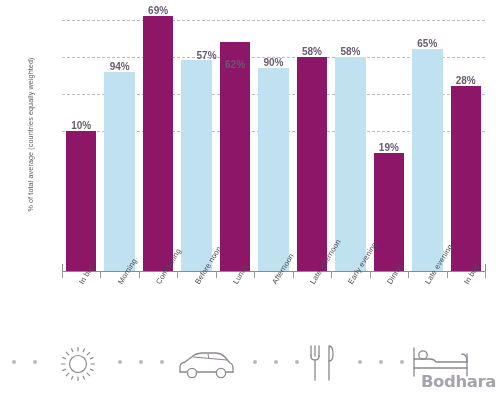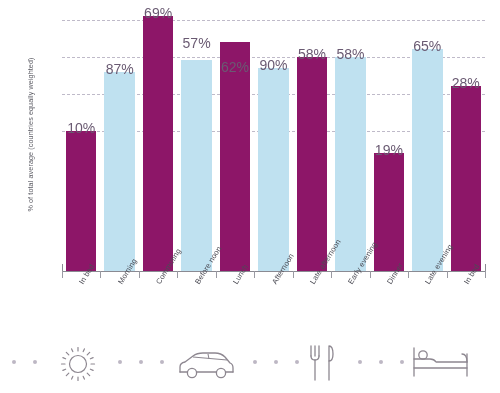--- a/index.html
+++ b/index.html
@@ -101,24 +101,24 @@
   
   .bar {
     position: absolute;
     bottom: 0;
     box-sizing: border-box;
   }
 
   .barlabel {
     position: absolute;
     text-align: center;
-    font-size: 14px;
+    font-size: 10px;
     color: #6a5a72;
     white-space: nowrap;
-    font-weight: normal;
+    font-weight: bold;
   }
 
   
   .xlabel {
     position: absolute;
     top: 281px;
     font-size: 7.6px;
     color: #4c4c55;
     white-space: nowrap;
     transform: rotate(-58deg);
@@ -202,23 +202,23 @@
       <div class="tick" style="left: 292.727px;"></div>
       <div class="tick" style="left: 331.182px;"></div>
       <div class="tick" style="left: 369.636px;"></div>
       <div class="tick" style="left: 408.091px;"></div>
       <div class="tick" style="left: 446.545px;"></div>
       <div class="tick" style="left: 485px;"></div>
     </div>
 
   <div id="valuelabels">
       <div class="barlabel" style="left: 61.2273px; width: 40px; top: 119.611px;">10%</div>
-      <div class="barlabel" style="left: 99.6818px; width: 40px; top: 60.5px;">87%</div>
+      <div class="barlabel" style="left: 99.6818px; width: 40px; top: 60.5px;">94%</div>
       <div class="barlabel" style="left: 138.136px; width: 40px; top: 5.08333px;">69%</div>
-      <div class="barlabel" style="left: 176.591px; width: 40px; top: 35px;">57%</div>
+      <div class="barlabel" style="left: 176.591px; width: 40px; top: 50px; text-align: right;">57%</div>
       <div class="barlabel" style="left: 215.045px; width: 40px; top: 30.9444px; margin-top: 28px;">62%</div>
       <div class="barlabel" style="left: 253.5px; width: 40px; top: 56.8056px;">90%</div>
       <div class="barlabel" style="left: 291.955px; width: 40px; top: 45.7222px;">58%</div>
       <div class="barlabel" style="left: 330.409px; width: 40px; top: 45.7222px;">58%</div>
       <div class="barlabel" style="left: 368.864px; width: 40px; top: 141.778px;">19%</div>
       <div class="barlabel" style="left: 407.318px; width: 40px; top: 38.3333px;">65%</div>
       <div class="barlabel" style="left: 445.773px; width: 40px; top: 75.2778px;">28%</div>
     </div>
 
   <div id="xlabels">
@@ -305,14 +305,15 @@
       <div class="dot" style="left: 253px; top: 24px;"></div>
       <div class="dot" style="left: 274px; top: 24px;"></div>
       <div class="dot" style="left: 295px; top: 24px;"></div>
       <div class="dot" style="left: 358px; top: 24px;"></div>
       <div class="dot" style="left: 379px; top: 24px;"></div>
       <div class="dot" style="left: 400px; top: 24px;"></div>
       <div class="dot" style="left: 12px; top: 24px;"></div>
       <div class="dot" style="left: 33px; top: 24px;"></div>
     </div>
 
+  <div id="logo">Bodhara</div>
 
 </div>
 
 </body></html>

